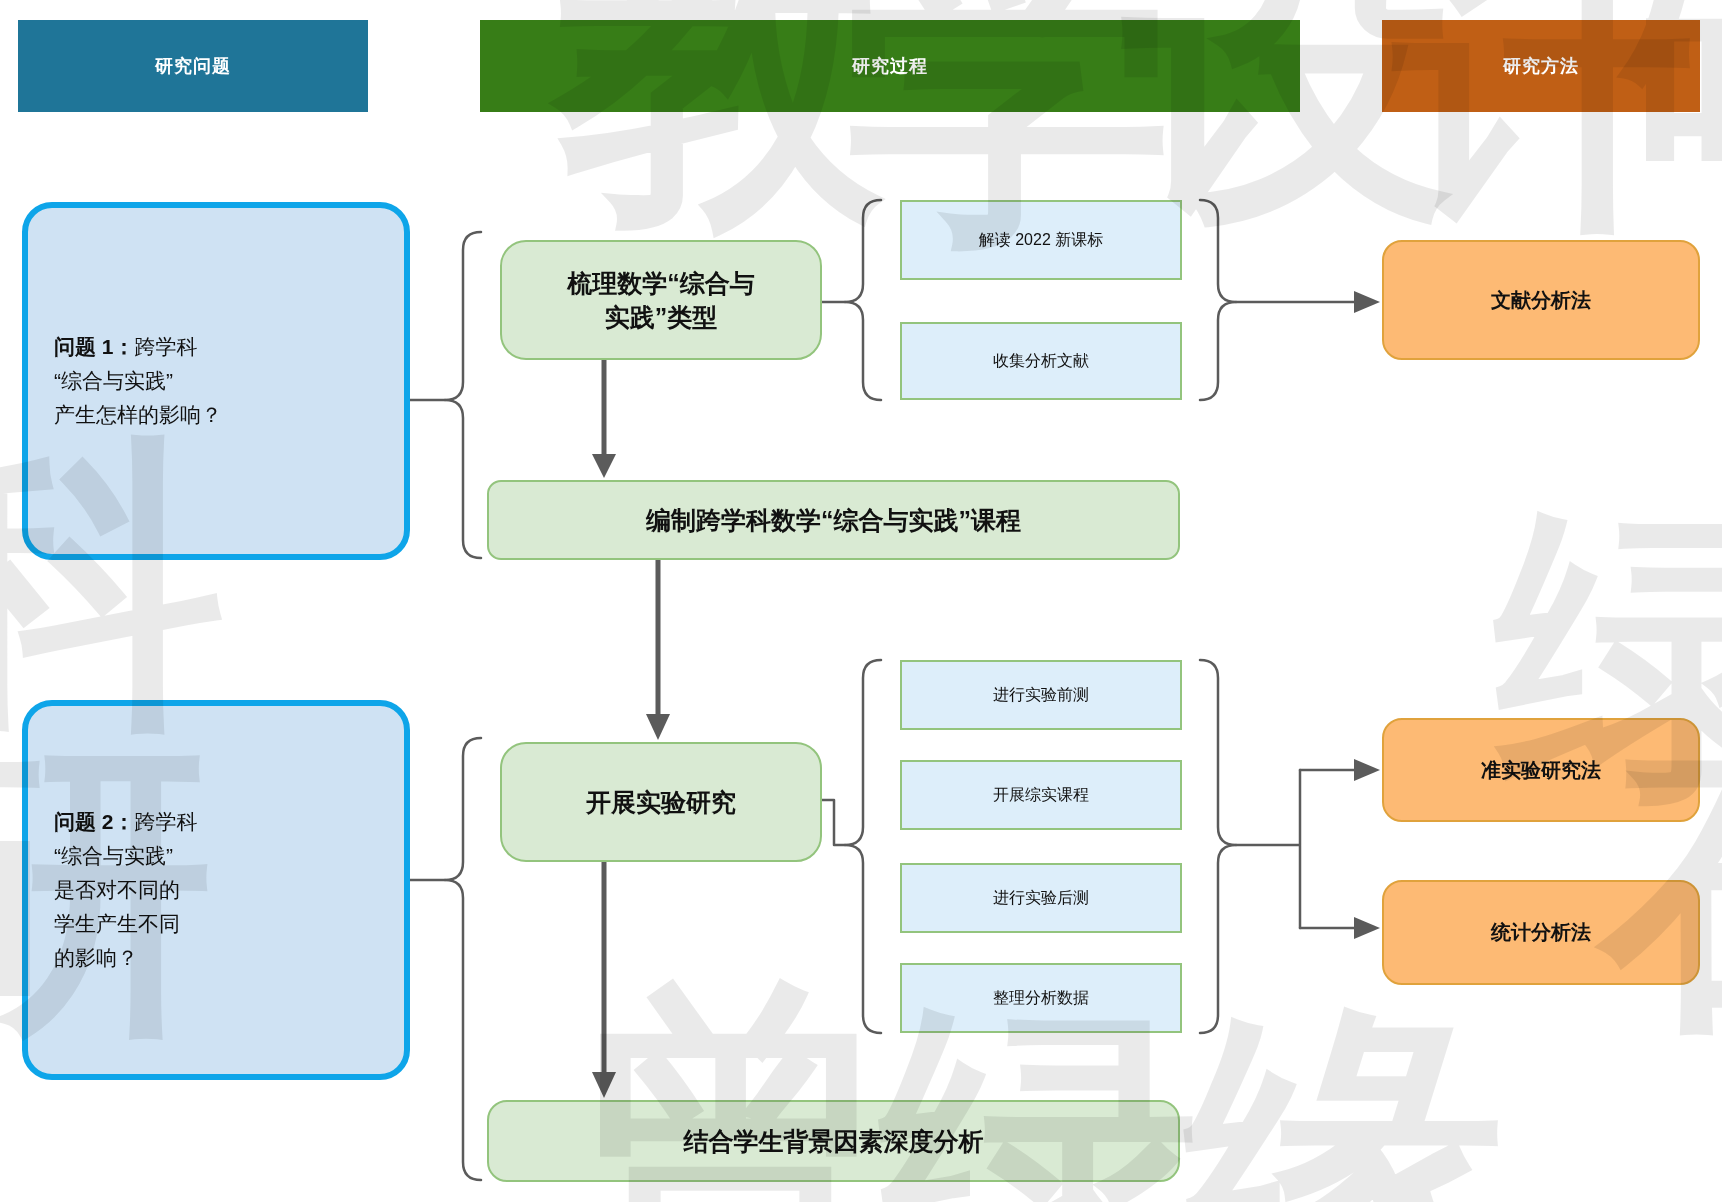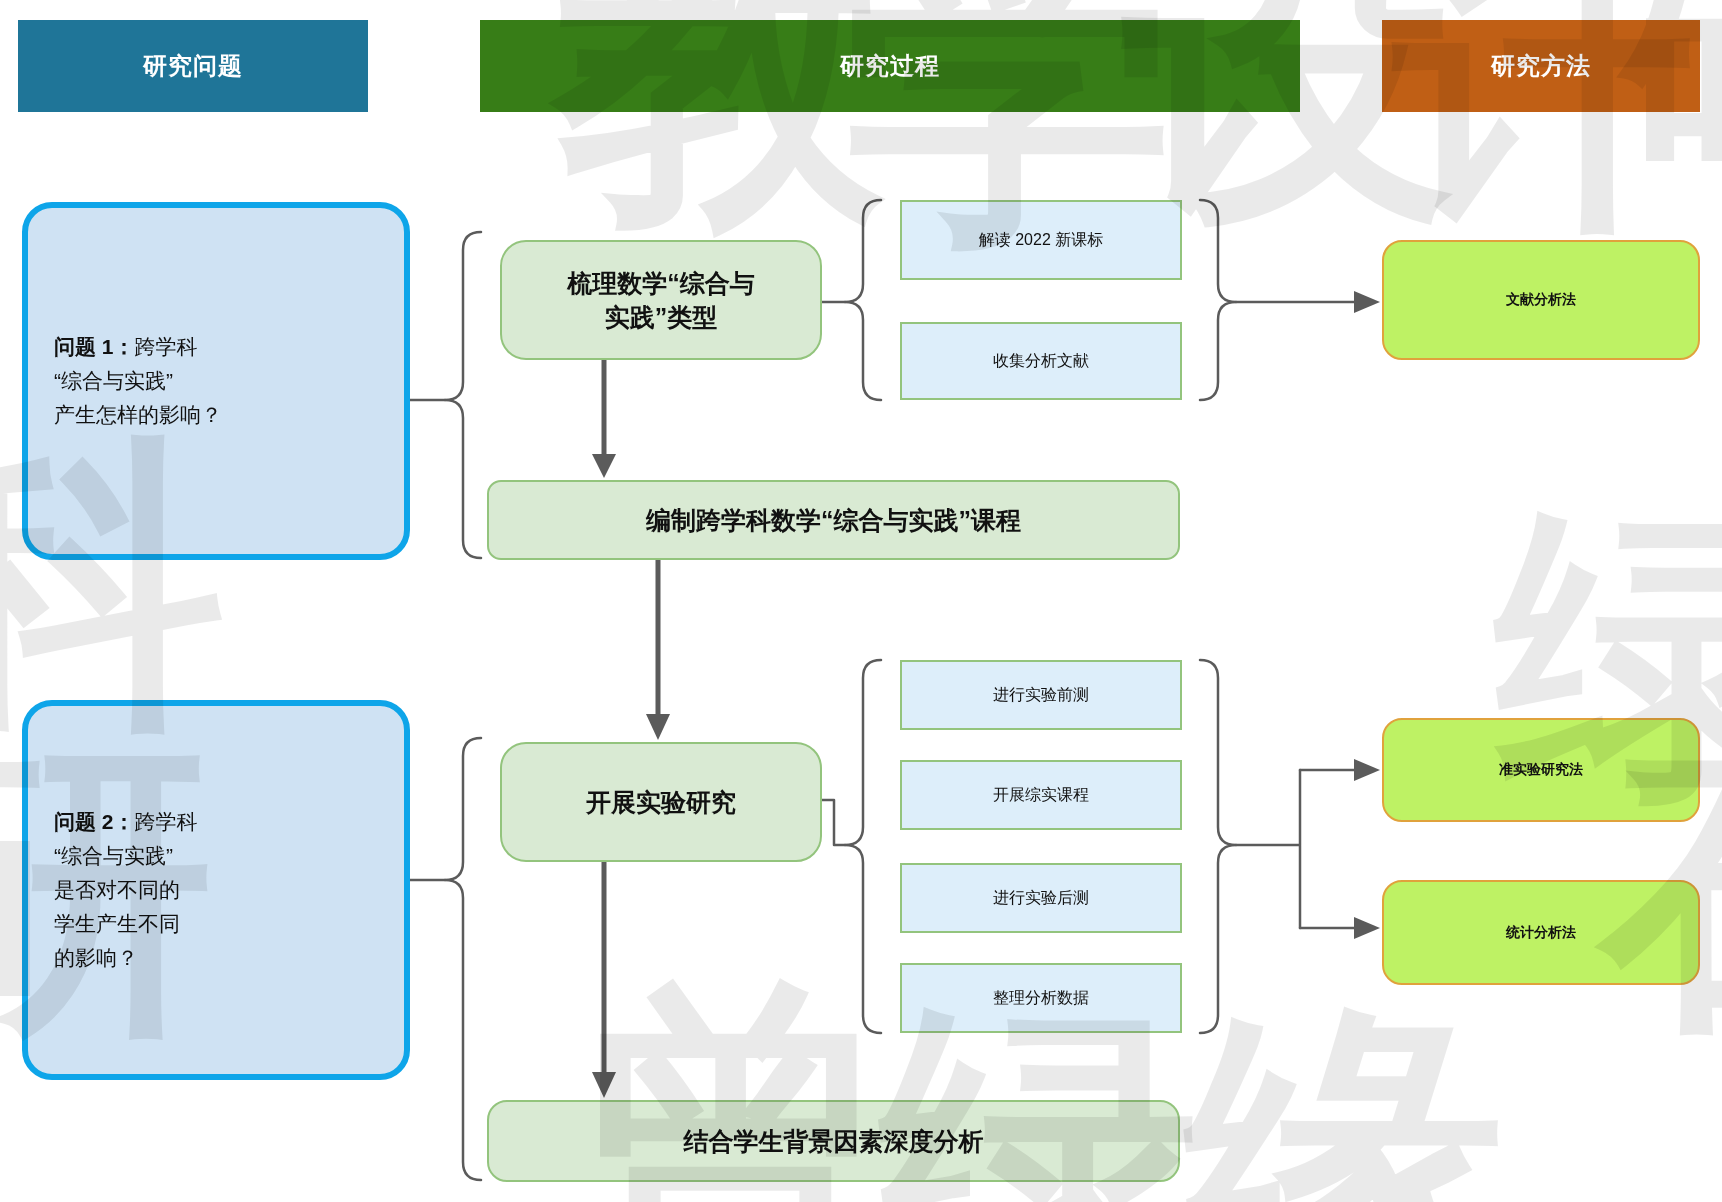--- a/index.html
+++ b/index.html
@@ -16,21 +16,21 @@
   .wm-4{left:575px;top:975px;font-size:320px;}
   .wm-5{left:880px;top:995px;font-size:320px;}
   .wm-6{left:1185px;top:1005px;font-size:320px;}
   .wm-7{left:-85px;top:430px;font-size:310px;}
   .wm-8{left:-95px;top:735px;font-size:310px;}
   .wm-9{left:1495px;top:500px;font-size:310px;}
   .wm-10{left:1620px;top:-80px;font-size:280px;}
   .wm-11{left:1600px;top:740px;font-size:300px;}
   
   .hdr{position:absolute;top:20px;height:92px;display:flex;align-items:center;justify-content:center;
-       color:#fff;font-weight:700;font-size:24px;letter-spacing:1px;z-index:2;}
+       color:#fff;font-weight:700;font-size:18px;letter-spacing:1px;z-index:2;}
   .hdr-questions{left:18px;width:350px;background:#1f7598;}
   .hdr-process{left:480px;width:820px;background:#377d17;}
   .hdr-methods{left:1382px;width:318px;background:#c05f15;}
   
   .qbox{position:absolute;left:22px;width:388px;background:#cfe2f3;border:6px solid #0ea5e9;
         border-radius:30px;display:flex;flex-direction:column;justify-content:center;
         padding:0 14px 0 26px;box-sizing:border-box;font-size:21px;line-height:34px;z-index:2;}
   .qbox-1{top:202px;height:358px;}
   .qbox-2{top:700px;height:380px;}
   .qbox b{font-weight:700;}
@@ -45,23 +45,23 @@
   
   .sbox{position:absolute;left:900px;width:282px;background:#ddeefa;border:2px solid #93c47d;
         display:flex;align-items:center;justify-content:center;font-size:16px;box-sizing:border-box;z-index:2;}
   .sbox-l1{top:200px;height:80px;}
   .sbox-l2{top:322px;height:78px;}
   .sbox-e1{top:660px;height:70px;}
   .sbox-e2{top:760px;height:70px;}
   .sbox-e3{top:863px;height:70px;}
   .sbox-e4{top:963px;height:70px;}
   
-  .mbox{position:absolute;left:1382px;width:318px;background:#bef264;border:2.5px solid #e0a23c;
+  .mbox{position:absolute;left:1382px;width:318px;background:#fdba74;border:2.5px solid #e0a23c;
         border-radius:20px;display:flex;align-items:center;justify-content:center;
-        font-weight:700;font-size:14px;box-sizing:border-box;z-index:2;}
+        font-weight:700;font-size:20px;box-sizing:border-box;z-index:2;}
   .mbox-1{top:240px;height:120px;}
   .mbox-2{top:718px;height:104px;}
   .mbox-3{top:880px;height:105px;}
   
   .connectors{position:absolute;left:0;top:0;width:1722px;height:1202px;z-index:1;}
 </style>
 </head>
 <body>
 
 <div class="stage">

